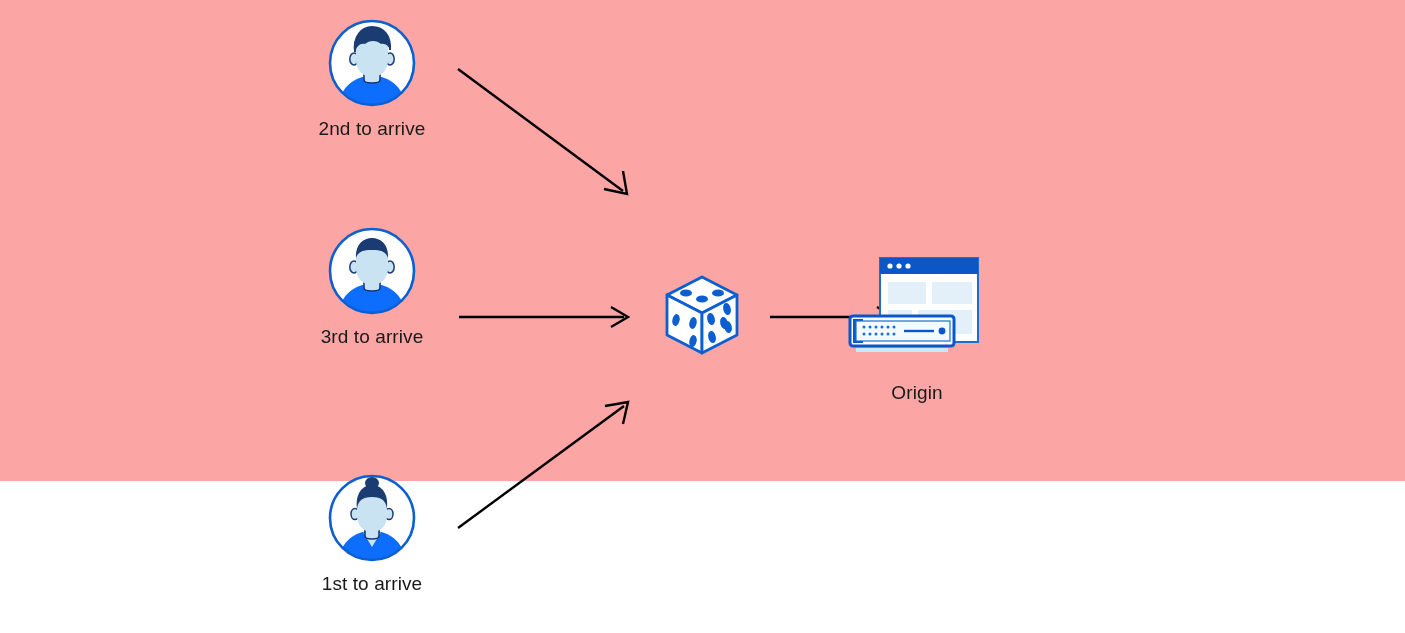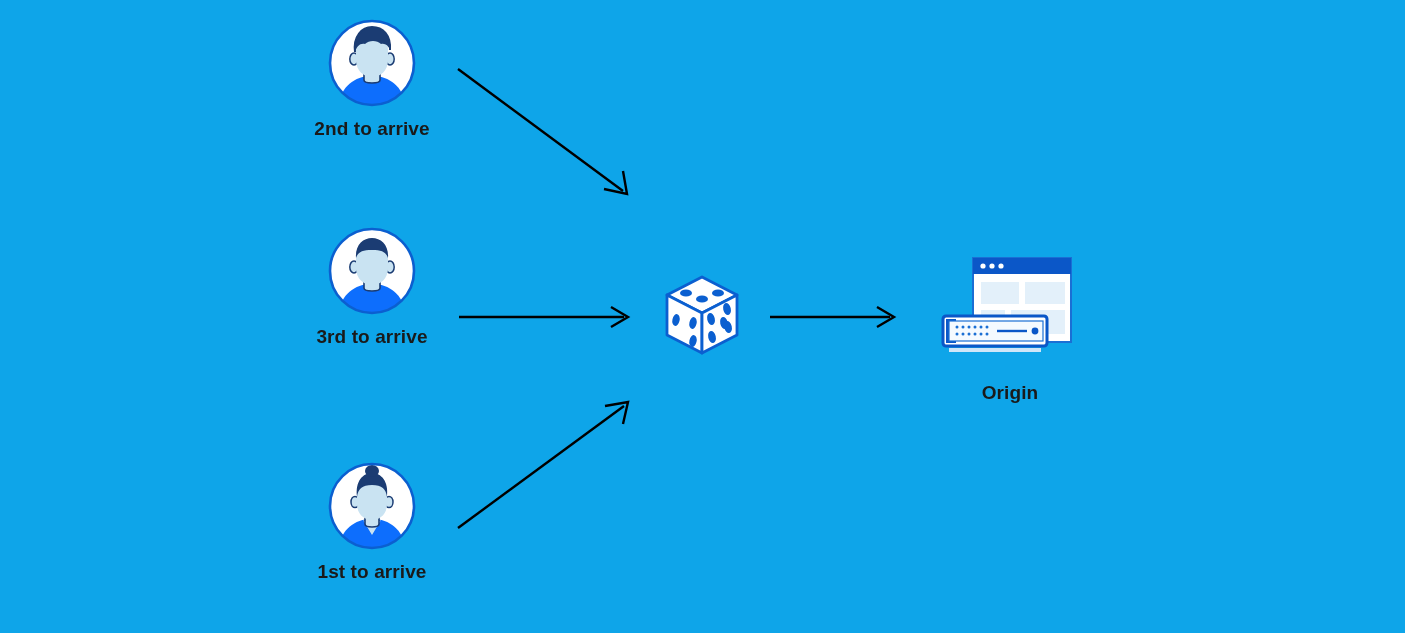--- a/index.html
+++ b/index.html
@@ -10,23 +10,22 @@
   body {
     font-family: "Liberation Sans", sans-serif;
     width: 1405px;
     height: 633px;
     position: relative;
     overflow: hidden;
   }
   #stage {
     position: relative;
     width: 1405px;
-    height: 633px;
-    background: #0ea5e9;
-    font-weight: bold;
+    height: 481px;
+    background: #fca5a5;
   }
   .node {
     position: absolute;
     display: flex;
     flex-direction: column;
     align-items: center;
   }
   .node-icon {
     display: block;
     line-height: 0;
@@ -44,23 +43,23 @@
     position: absolute;
     left: 0;
     top: 0;
     width: 1405px;
     height: 633px;
     pointer-events: none;
   }
   
   #user-2nd  { left: 297px; top: 18px;  width: 150px; }
   #user-3rd  { left: 297px; top: 226px; width: 150px; }
-  #user-1st  { left: 297px; top: 461px; width: 150px; justify-content: space-between; }
+  #user-1st  { left: 297px; top: 473px; width: 150px; justify-content: space-between; }
   #dice-node { left: 652px; top: 265px; width: 100px; }
-  #origin-node { left: 935px; top: 252px; width: 150px; }
+  #origin-node { left: 842px; top: 252px; width: 150px; }
 </style>
 </head>
 <body>
 
 <div id="stage">
 
   <svg class="arrow-layer" viewBox="0 0 1405 633" width="1405" height="633">
 
     <g>
       <line x1="458" y1="69" x2="623" y2="191" stroke="#000000" stroke-width="2.4" stroke-linecap="butt"></line>

